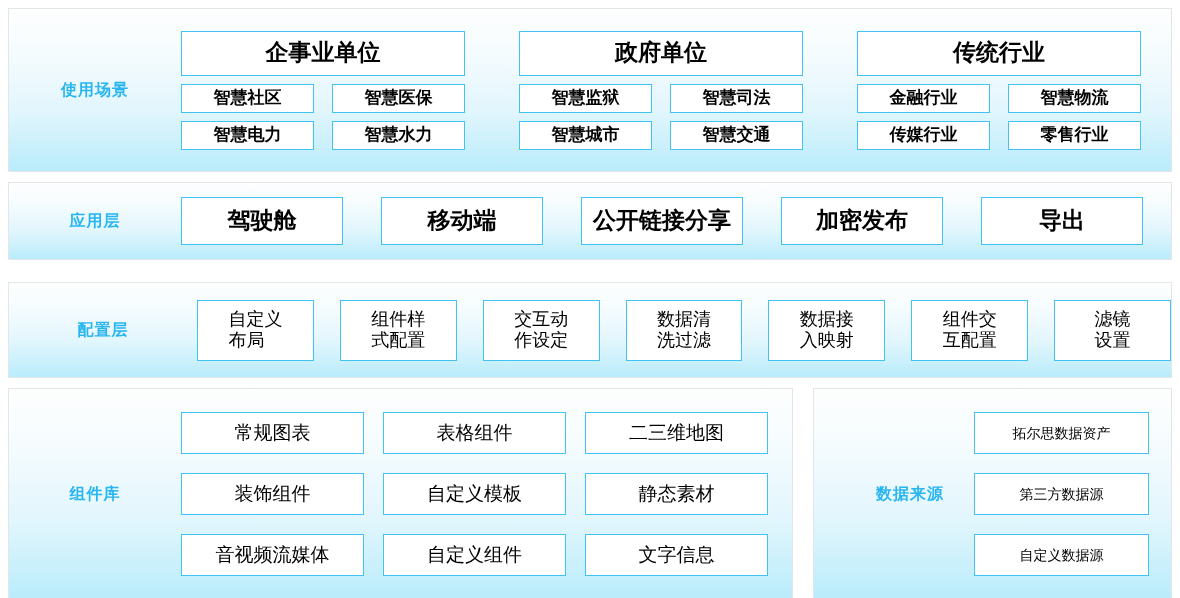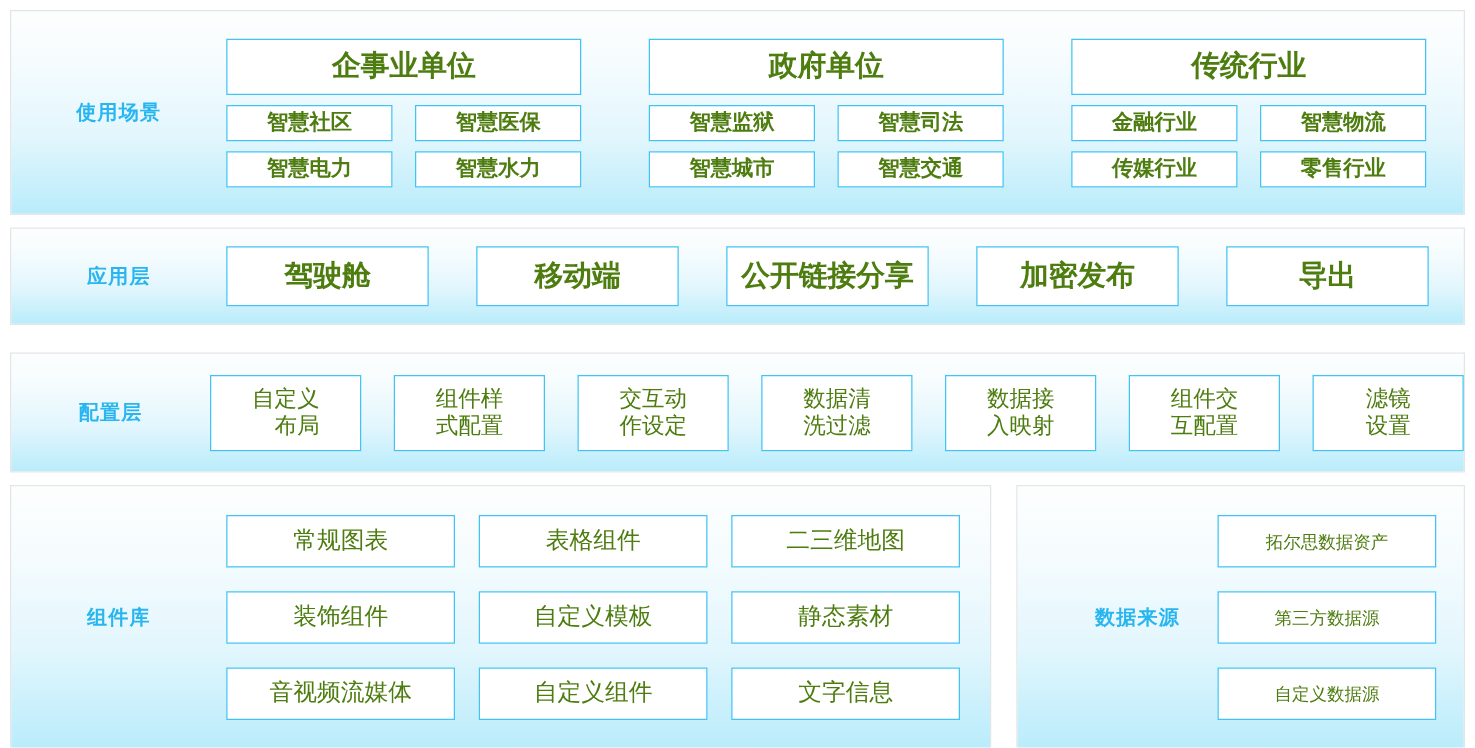--- a/index.html
+++ b/index.html
@@ -32,32 +32,32 @@
     color:#29b6f0;
     font-size:16px;
     font-weight:bold;
     letter-spacing:1px;
     white-space:nowrap;
     text-align:center;
     flex:0 0 auto;
   }
   .lab-scenes{width:172px;}
   .lab-app{width:172px;}
-  .lab-config{width:159px;}
+  .lab-config{width:188px;}
   .lab-comp{width:172px;}
   .lab-source{width:128px;text-align:center;padding-left:32px;}
 
   
   .box{
     box-sizing:border-box;
     background:#ffffff;
     border:1px solid #41c3f5;
-    color:#4d7c0f;
+    color:#000000;
     display:flex;align-items:center;justify-content:center;
-    text-align:right;
+    text-align:left;
     font-size:19px;
     line-height:1.18;
     white-space:pre-line;
   }
 
   
   .scenes-groups{display:flex;flex:1 1 auto;gap:54px;padding-right:30px;}
   .scene-group{display:flex;flex-direction:column;gap:8px;flex:1 1 0;}
   .scene-head{height:45px;font-size:23px;font-weight:bold;}
   .scene-grid{display:grid;grid-template-columns:1fr 1fr;gap:8px 18px;font-weight:bold;}

